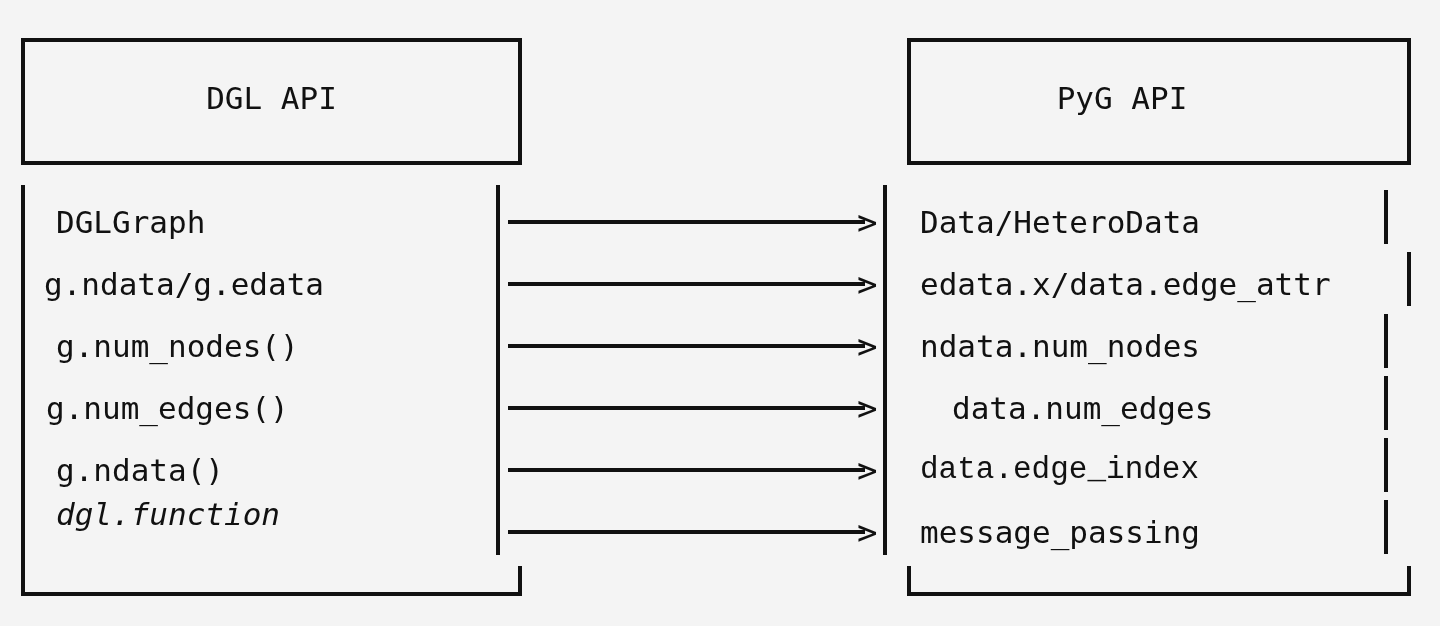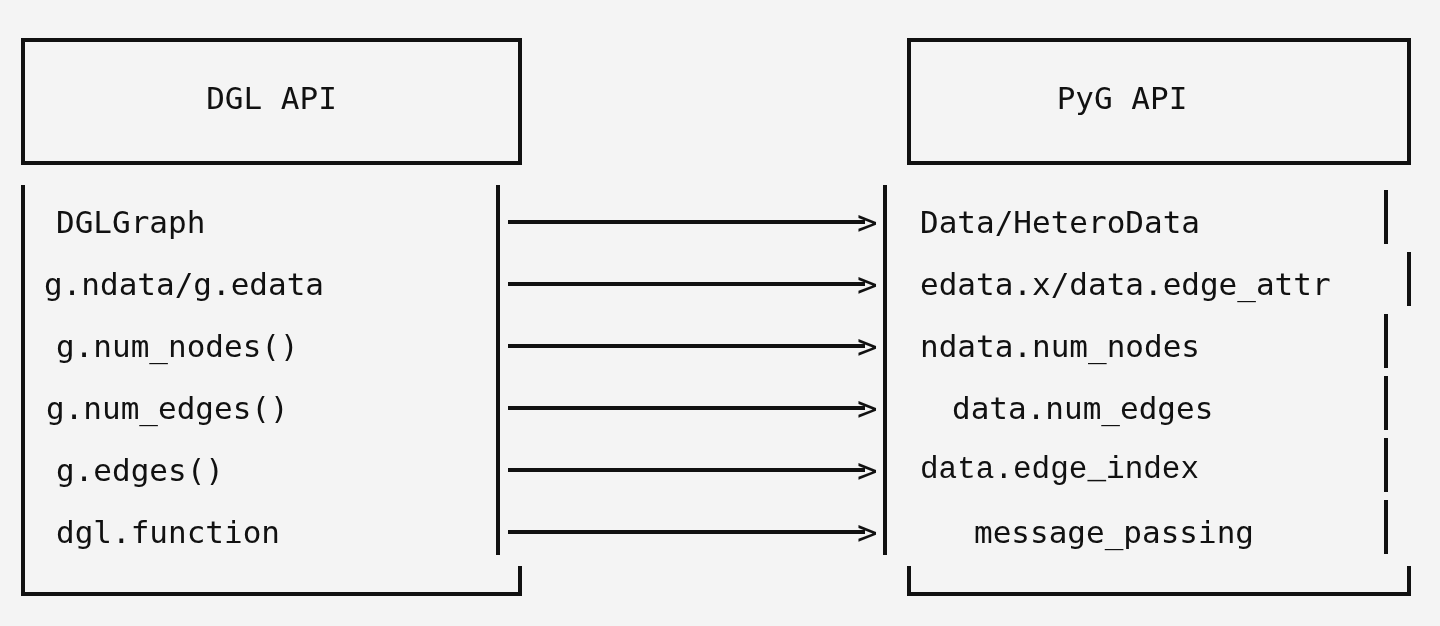--- a/index.html
+++ b/index.html
@@ -91,22 +91,22 @@
 
     <div class="vrule" style="left:496px; top:185px; height:370px;"></div>
 
     <div class="hrule" style="left:21px; top:592px; width:501px;"></div>
     <div class="vrule" style="left:518px; top:566px; height:30px;"></div>
 
     <div class="row-label" style="left:56px; top:191px;">DGLGraph</div>
     <div class="row-label" style="left:44px; top:253px;">g.ndata/g.edata</div>
     <div class="row-label" style="left:56px; top:315px;">g.num_nodes()</div>
     <div class="row-label" style="left:46px; top:377px;">g.num_edges()</div>
-    <div class="row-label" style="left:56px; top:439px;">g.edges()</div>
-    <div class="row-label" style="left:56px; top:501px;">dgl.function</div>
+    <div class="row-label" style="left:56px; top:439px;">g.ndata()</div>
+    <div class="row-label" style="left:56px; top:483px;font-style:italic;">dgl.function</div>
   </div>
 
   <div>
 
     <div class="arrow-shaft" style="left:508px; top:220px; width:357px;"></div>
     <div class="arrow-head" style="left:857px; top:205px;">&gt;</div>
 
     <div class="arrow-shaft" style="left:508px; top:282px; width:357px;"></div>
     <div class="arrow-head" style="left:857px; top:267px;">&gt;</div>
 
@@ -146,16 +146,16 @@
 
     <div class="hrule" style="left:907px; top:592px; width:504px;"></div>
     <div class="vrule" style="left:907px; top:566px; height:30px;"></div>
     <div class="vrule" style="left:1407px; top:566px; height:30px;"></div>
 
     <div class="row-label" style="left:920px; top:191px;">Data/HeteroData</div>
     <div class="row-label" style="left:920px; top:253px;">edata.x/data.edge_attr</div>
     <div class="row-label" style="left:920px; top:315px;">ndata.num_nodes</div>
     <div class="row-label" style="left:952px; top:377px;">data.num_edges</div>
     <div class="row-label" style="left:920px; top:439px;font-family:Liberation Mono, monospace;">data.edge_index</div>
-    <div class="row-label" style="left:974px; top:501px;">message_passing</div>
+    <div class="row-label" style="left:920px; top:501px;">message_passing</div>
   </div>
 
 </div>
 
 </body></html>

